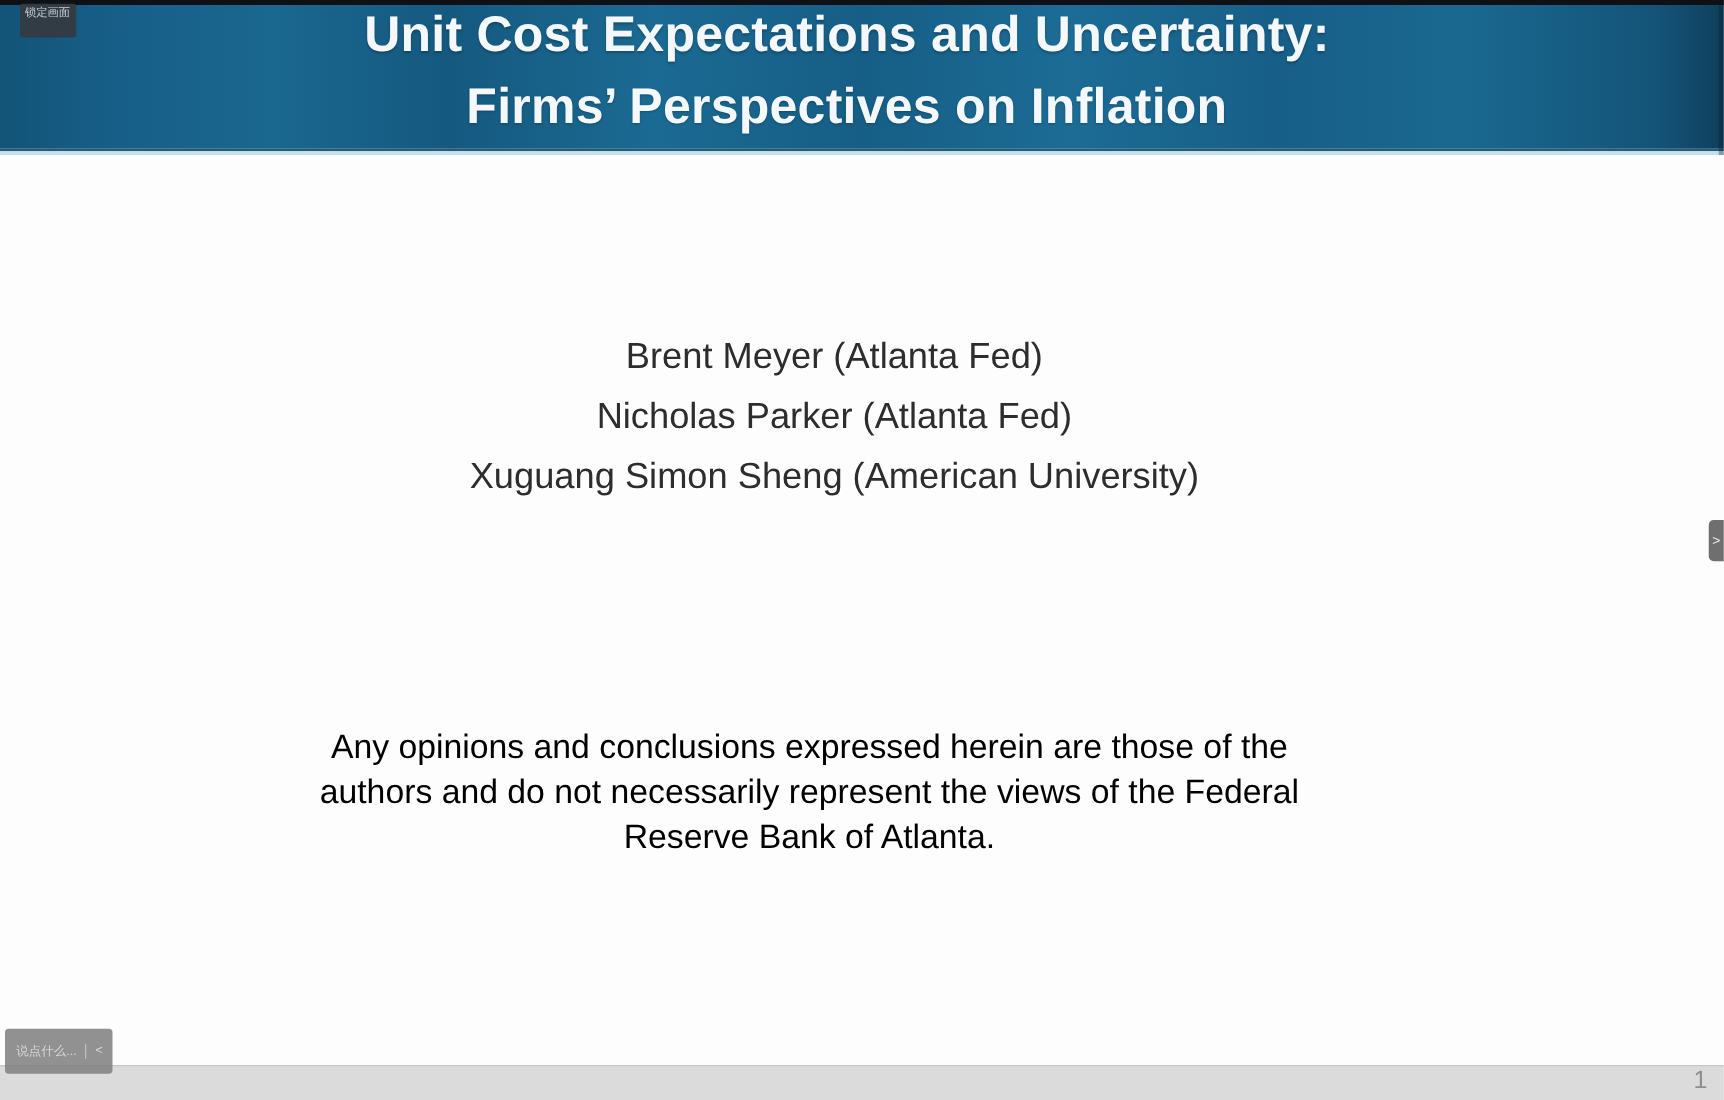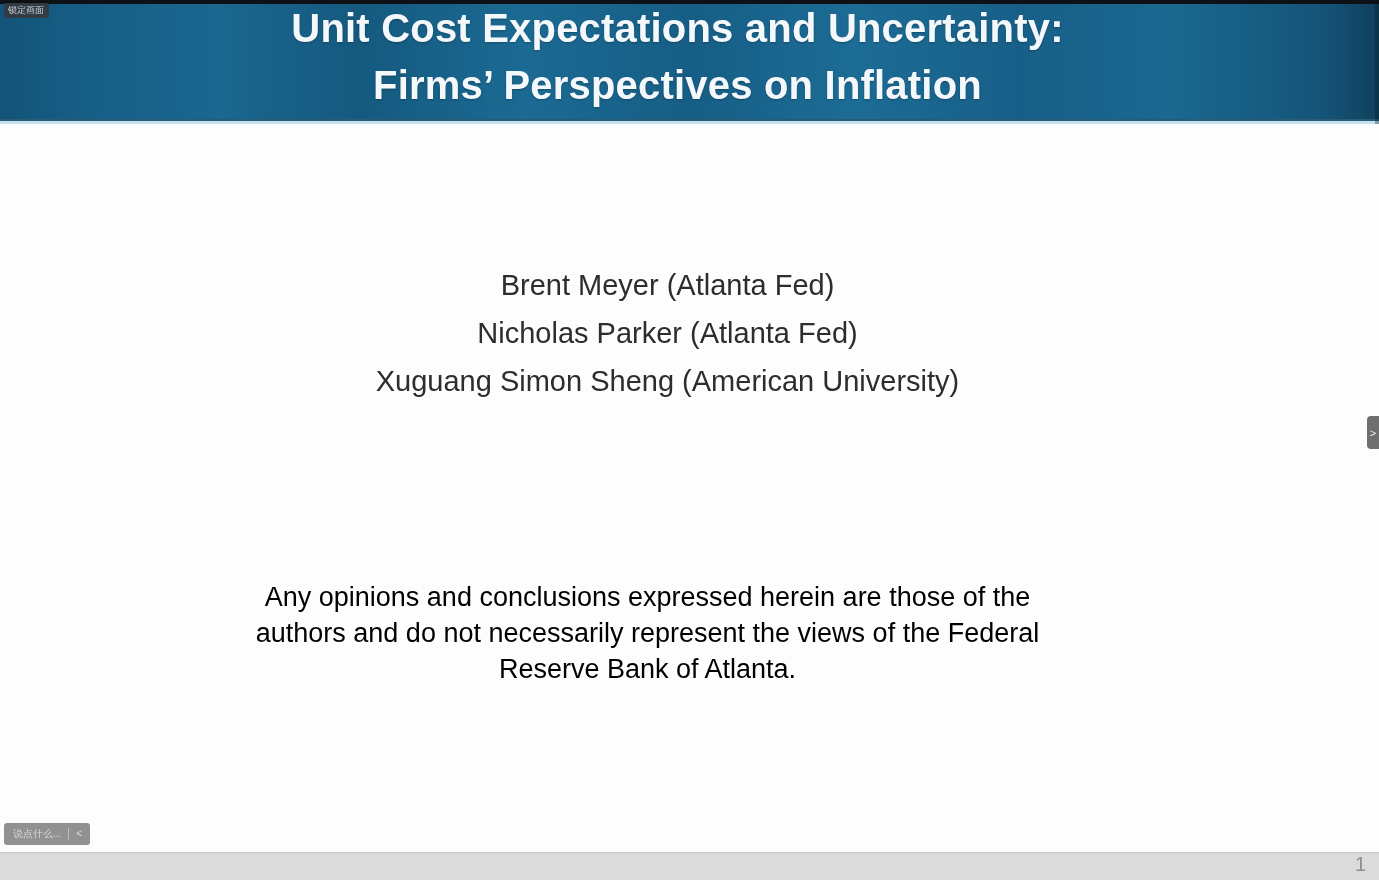--- a/index.html
+++ b/index.html
@@ -105,37 +105,37 @@
     bottom: 4px;
     font-size: 20px;
     color: #8f8f8f;
     z-index: 3;
   }
 
   
   .pin-badge {
     position: absolute;
     top: 3px;
-    left: 4px;
+    left: 16px;
     z-index: 5;
     background: rgba(52, 58, 64, 0.92);
     color: #ccd1d6;
     font-size: 9px;
     line-height: 11px;
-    padding: 2px 5px 2px 4px;
+    padding: 2px 5px 14px 4px;
     border-radius: 2px;
     cursor: pointer;
     white-space: nowrap;
   }
 
   .chat-button {
     position: absolute;
     left: 4px;
     top: 823px;
-    height: 22px;
+    height: 36px;
     z-index: 5;
     display: flex;
     align-items: center;
     gap: 7px;
     padding: 0 8px 0 9px;
     background: rgba(130, 130, 130, 0.88);
     border-radius: 3px;
     cursor: pointer;
   }
   .chat-button .chat-label {

